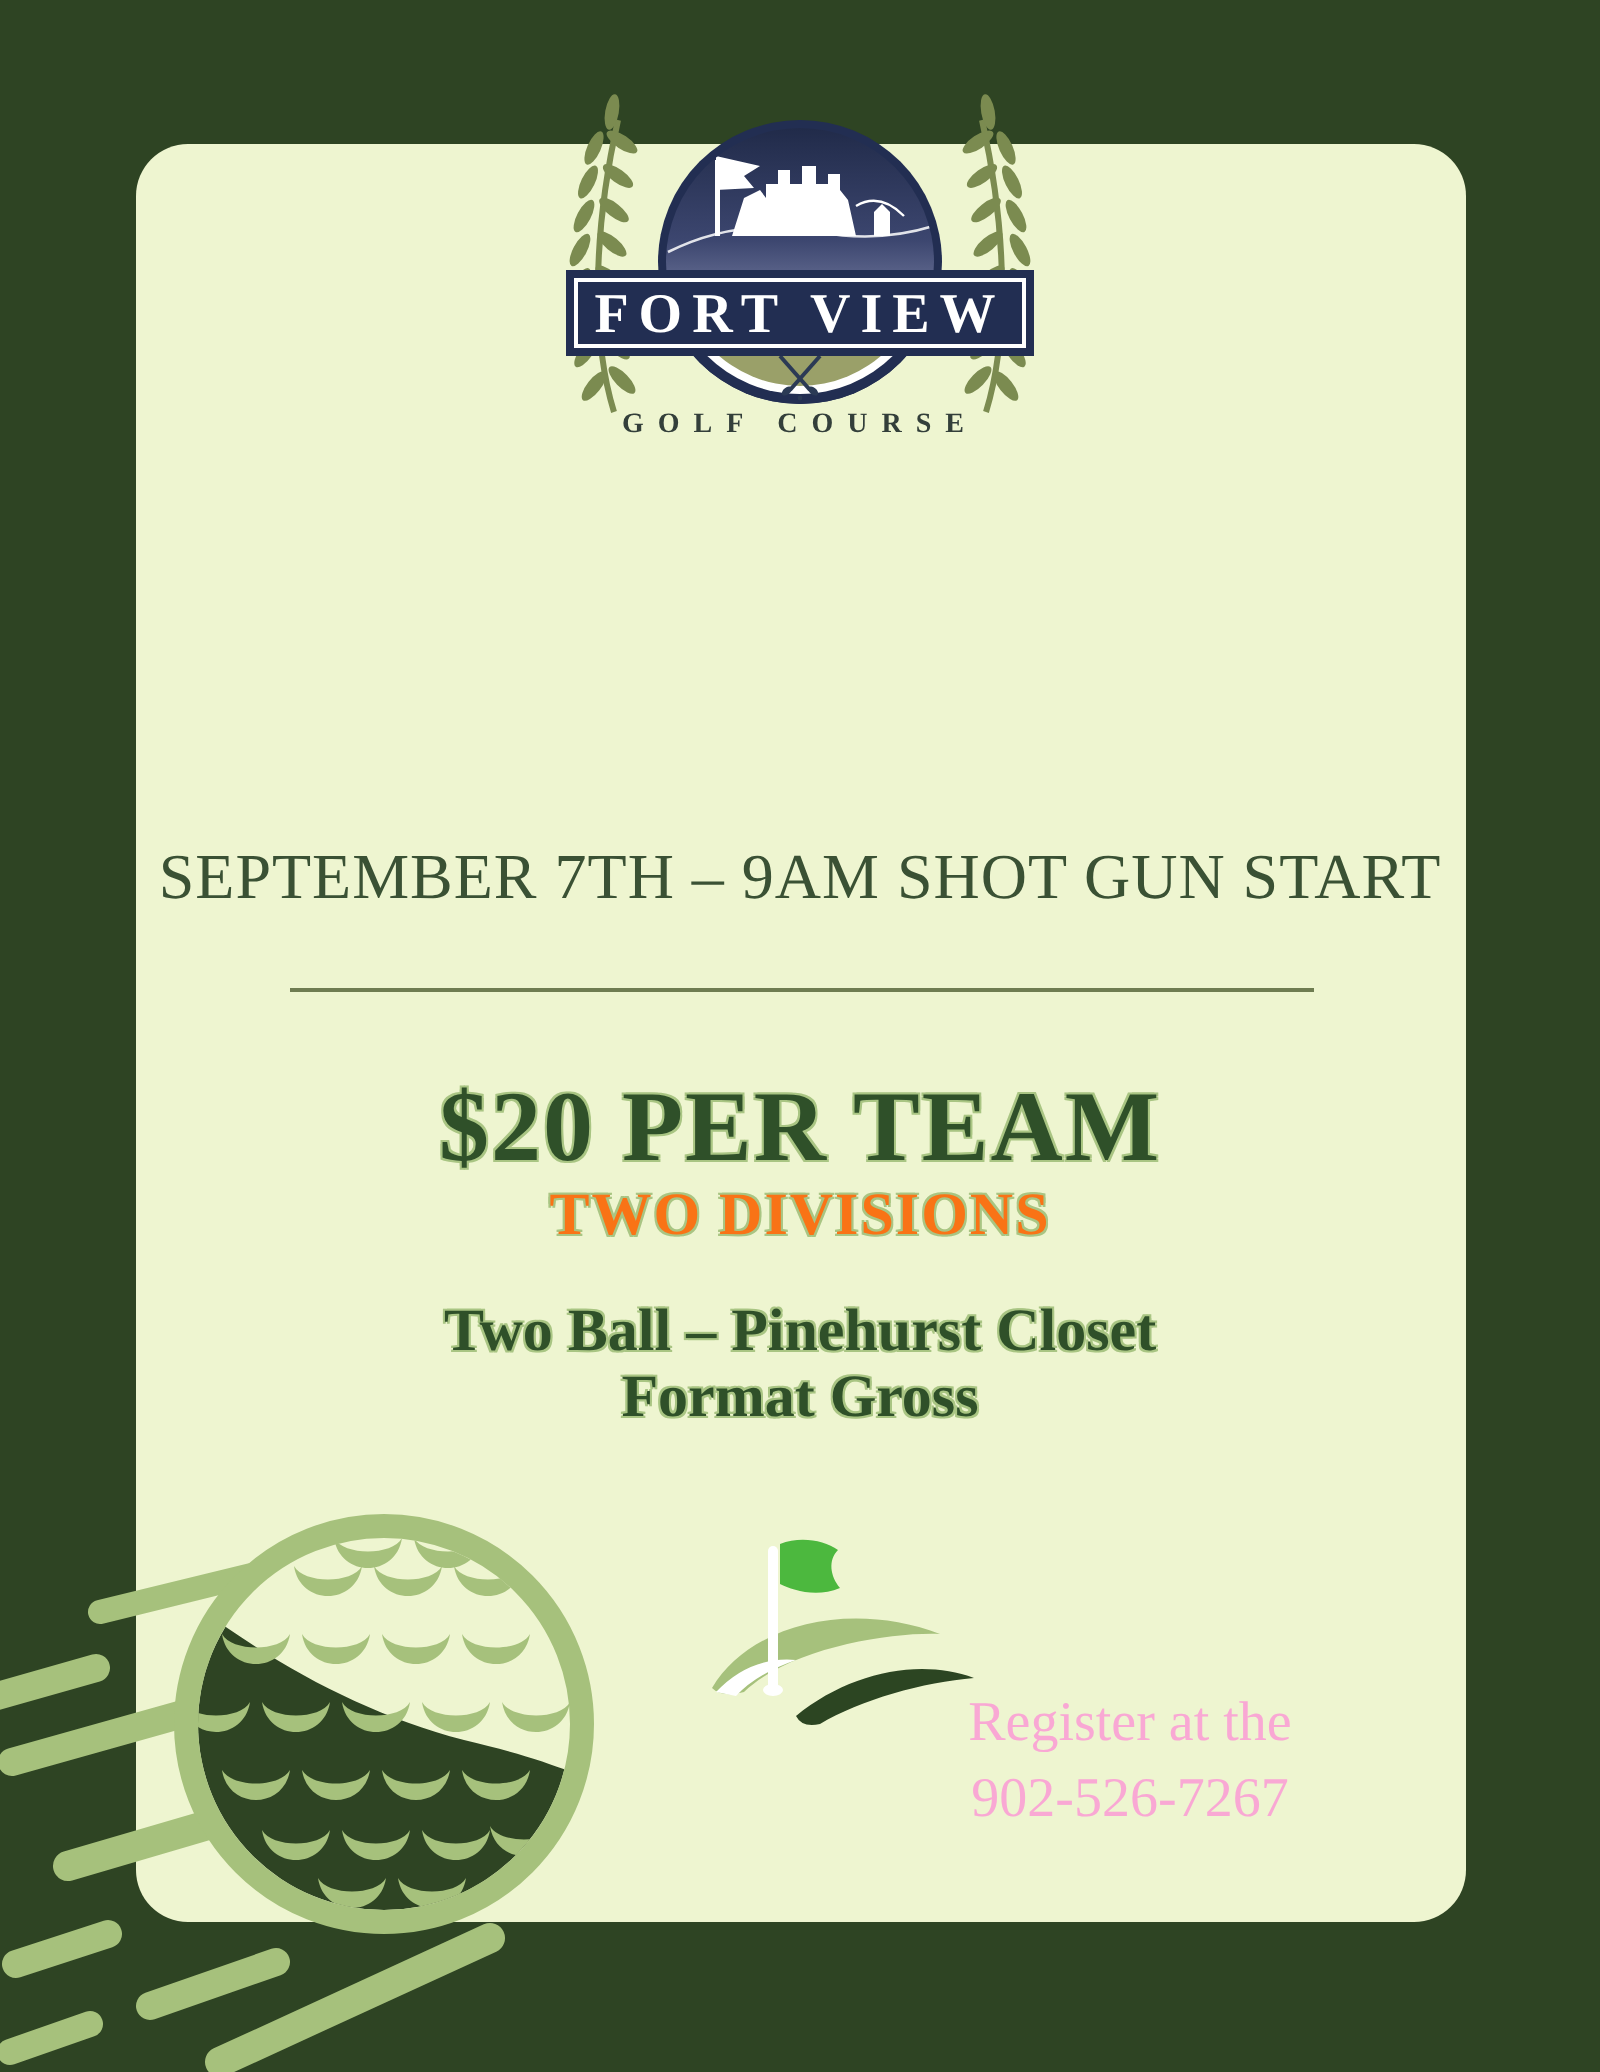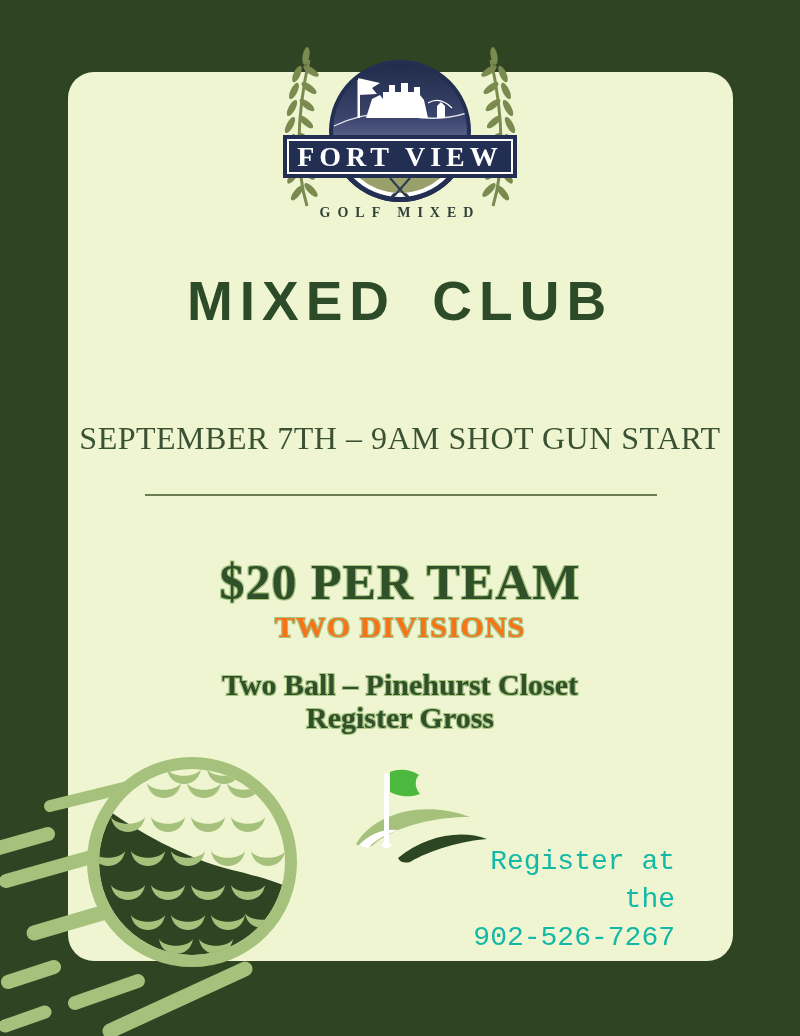--- a/index.html
+++ b/index.html
@@ -43,21 +43,20 @@
     font-size:32px;
     letter-spacing:0.5px;
     color:#3a5134;
   }
   .divider{
     top:494px;left:145px;width:512px;height:2px;
     background:#6e7c51;
   }
   .outlined{
     text-shadow:-1px -1px 0 #a9c583,1px -1px 0 #a9c583,-1px 1px 0 #a9c583,1px 1px 0 #a9c583;
-    margin-top:19px;
   }
   .price{
     top:534px;
     font-family:"Liberation Serif",serif;
     font-weight:700;
     font-size:50px;
     letter-spacing:1px;
     color:#2f5029;
   }
   .divisions{
@@ -71,25 +70,25 @@
   .details{
     top:649px;
     font-family:"Liberation Serif",serif;
     font-weight:700;
     font-size:30px;
     line-height:33px;
     color:#2f5029;
   }
   .register{
     left:455px;top:843px;width:220px;
-    font-family:Liberation Mono, monospace;
+    font-family:Liberation Serif, serif;
     font-size:28px;
     line-height:38px;
-    color:#14b8a6;
-    text-align:right;
+    color:#f9a8d4;
+    text-align:center;
   }
   svg{display:block;}
 </style>
 </head>
 <body>
 
 <div class="panel"></div>
 
 <svg class="abs" style="left:255px;top:44px;" width="290" height="170" viewBox="255 44 290 170">
   <defs>
@@ -166,36 +165,35 @@
     </g>
   </g>
 
   <g>
     <rect x="283" y="135" width="234" height="43" fill="#222e52"></rect>
     <rect x="288" y="140" width="224" height="33" fill="none" stroke="#ffffff" stroke-width="2"></rect>
     <text x="400" y="166" text-anchor="middle" fill="#ffffff" font-family="Liberation Serif, serif" font-size="28" font-weight="700" letter-spacing="5">FORT VIEW</text>
   </g>
 </svg>
 
-<div class="abs centered golf-course-tag">GOLF MIXED</div>
+<div class="abs centered golf-course-tag">GOLF COURSE</div>
 
 <div class="abs centered title">
-  <div>MIXED CLUB</div>
 </div>
 
 <div class="abs centered subtitle">SEPTEMBER 7TH – 9AM SHOT GUN START</div>
 
 <div class="abs divider"></div>
 
 <div class="abs centered price outlined">$20 PER TEAM</div>
 <div class="abs centered divisions outlined">TWO DIVISIONS</div>
 
 <div class="abs centered details outlined">
   <div>Two Ball – Pinehurst Closet</div>
-  <div>Register Gross</div>
+  <div>Format Gross</div>
 </div>
 
 <svg class="abs" style="left:-20px;top:740px;" width="380" height="296" viewBox="-20 740 380 296">
   <defs>
     <clipPath id="ballClip">
         <circle cx="192" cy="862" r="93"></circle>
       </clipPath>
     <path id="dim" d="M -17,-7 C -14,13 14,13 17,-7 C 12,2 -12,2 -17,-7 Z" fill="#a6c17c"></path>
   </defs>
 

